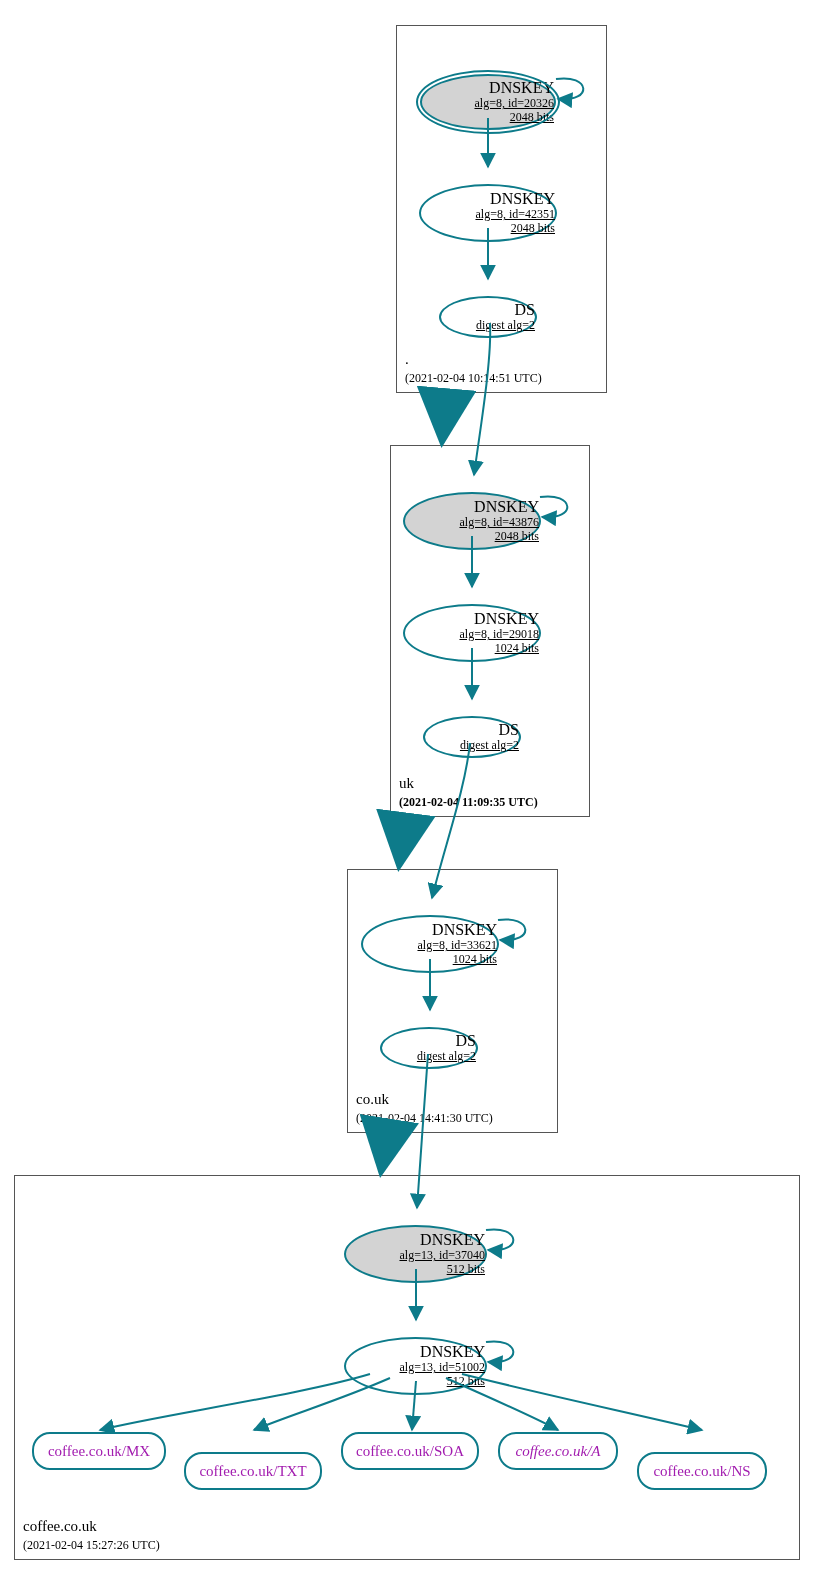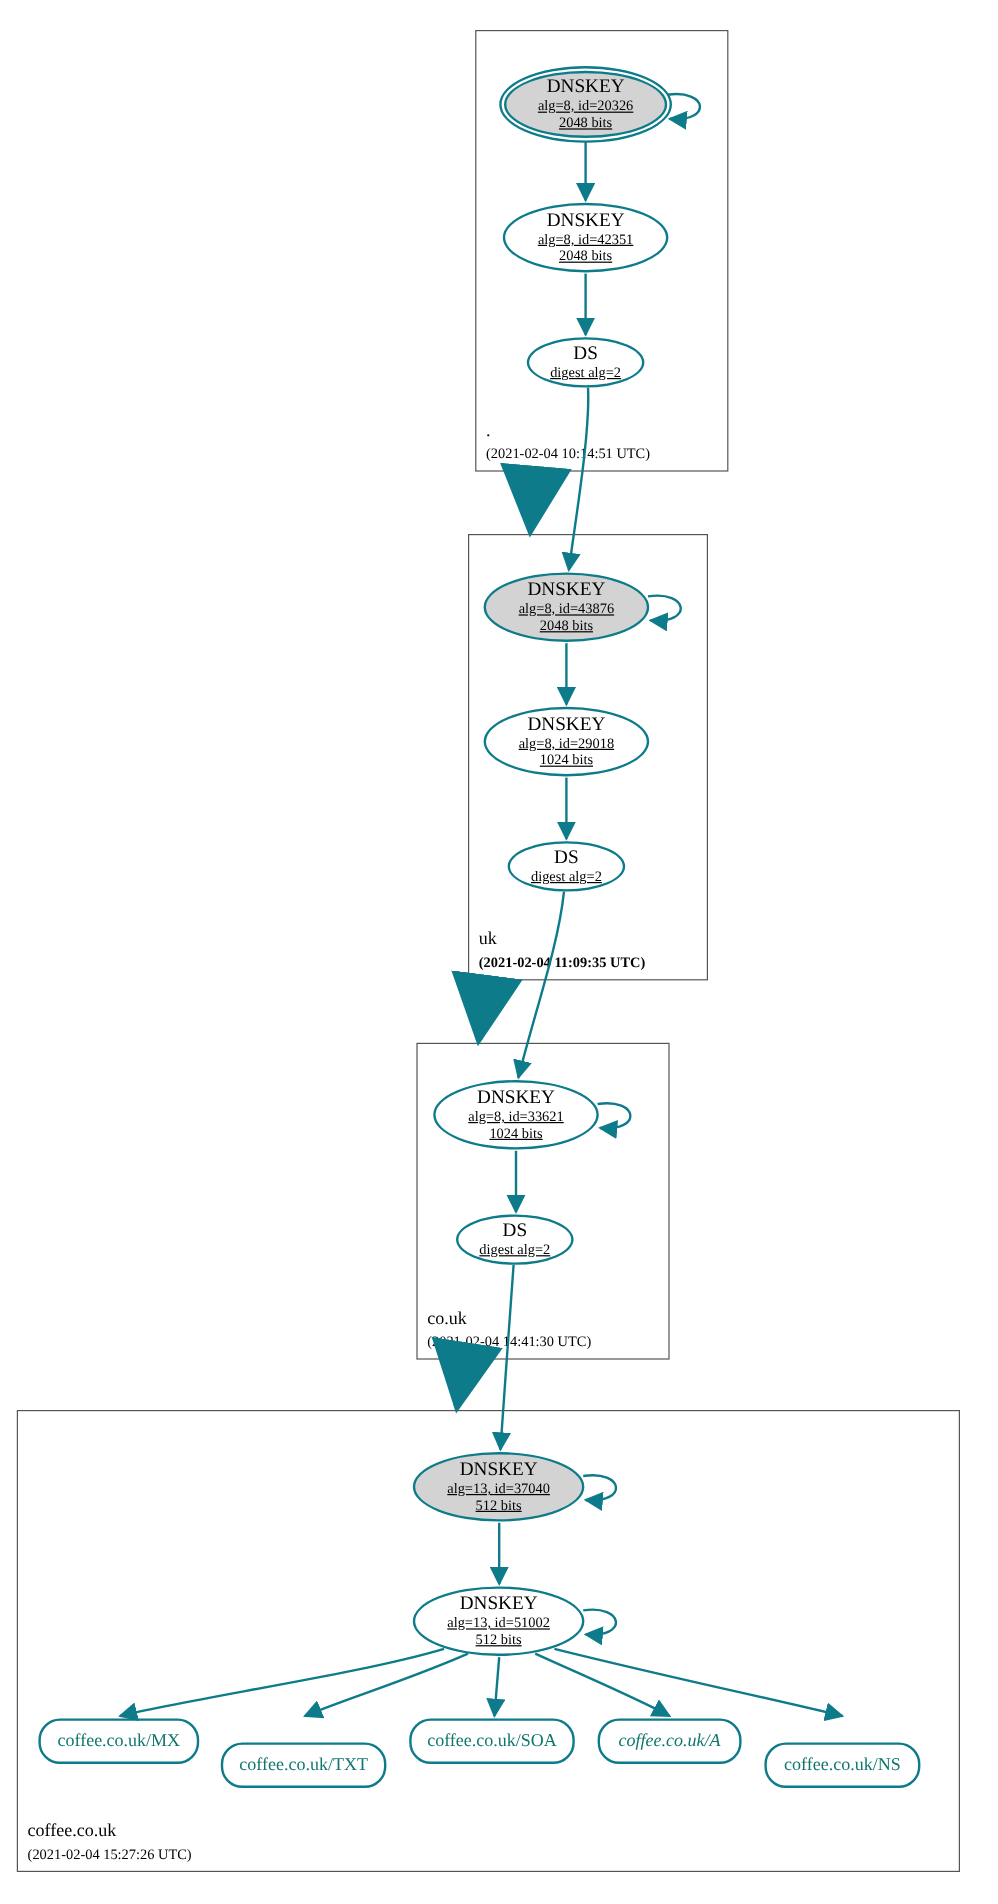--- a/index.html
+++ b/index.html
@@ -30,22 +30,23 @@
   }
   .node-ellipse {
     position: absolute;
     border: 2px solid #0d7b8a;
     border-radius: 50%;
     background: #fff;
     text-align: center;
     display: flex;
     flex-direction: column;
     justify-content: center;
-    align-items: center;
+    align-items: flex-end;
     box-sizing: border-box;
+    margin-top: 15px;
   }
   .node-ellipse.filled {
     background: #d3d3d3;
   }
   .node-ellipse.double::before {
     content: "";
     position: absolute;
     top: -6px; left: -6px; right: -6px; bottom: -6px;
     border: 2px solid #0d7b8a;
     border-radius: 50%;
@@ -64,21 +65,21 @@
   .rr-box {
     position: absolute;
     border: 2px solid #0d7b8a;
     border-radius: 18px;
     background: #fff;
     text-align: right;
     display: flex;
     align-items: center;
     justify-content: center;
     font-size: 15px;
-    color: #0f766e;
+    color: #a21caf;
     box-sizing: border-box;
     padding: 0 6px;
   }
   svg.edges {
     position: absolute;
     top: 0;
     left: 0;
     pointer-events: none;
   }
 </style>

